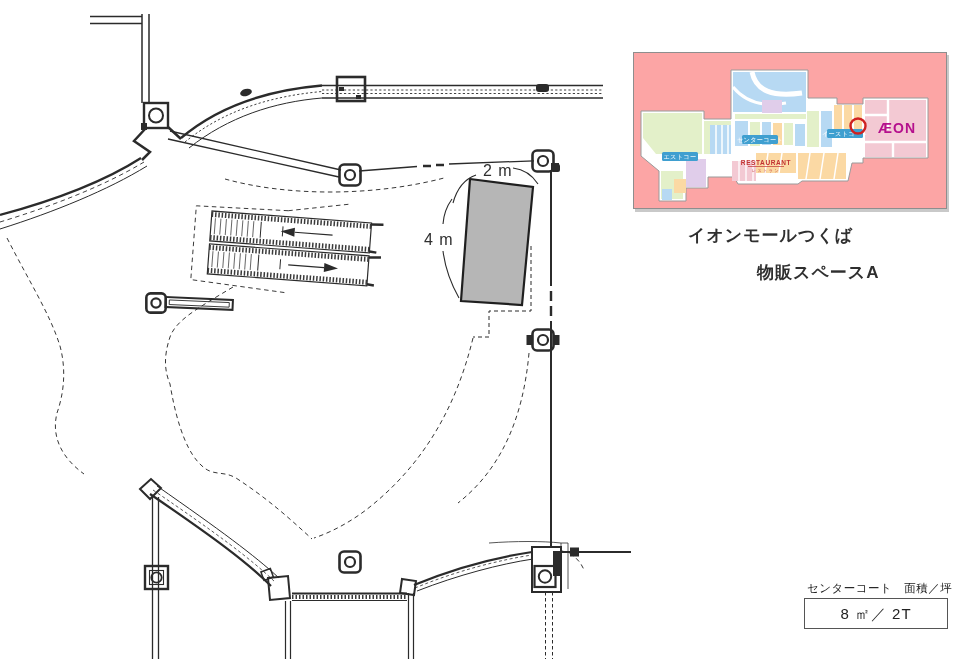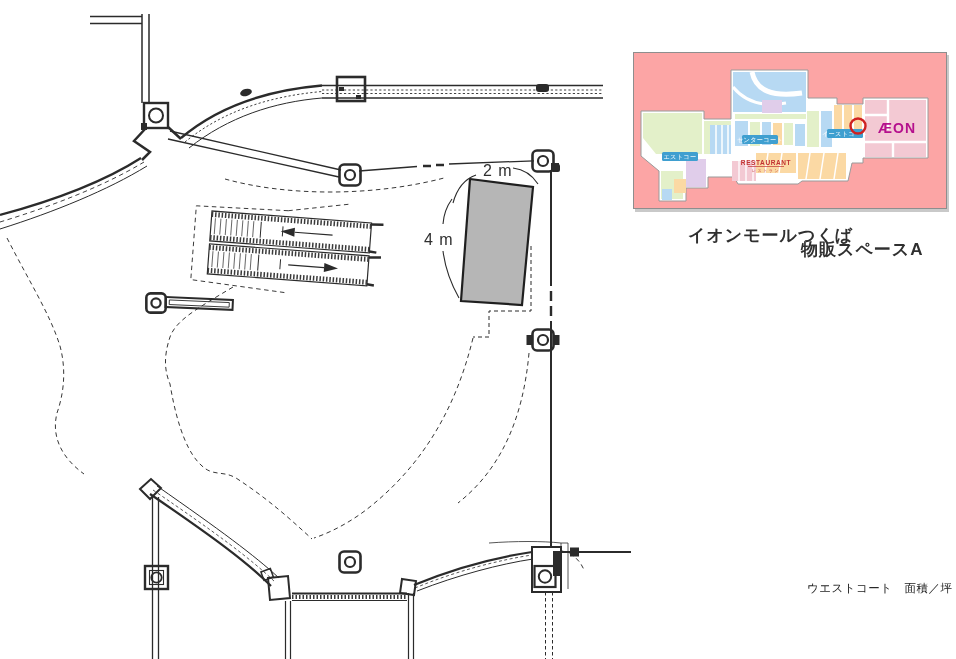--- a/index.html
+++ b/index.html
@@ -6,21 +6,21 @@
   #canvas{position:relative;width:956px;height:659px;background:#fff;overflow:hidden;
           font-family:"Liberation Sans","DejaVu Sans",sans-serif;}
   svg{display:block;}
   .ln{stroke:#2b2b2b;fill:none;stroke-linecap:butt;}
   .dsh{stroke-dasharray:4.5 3.5;}
   .dsh2{stroke-dasharray:2.2 2.2;}
   .fillb{fill:#2b2b2b;stroke:none;}
   .dimtext{font-size:16px;fill:#2f2f2f;letter-spacing:1px;}
   #plan-title{position:absolute;color:#2f2f2f;font-weight:bold;font-size:17px;letter-spacing:1px;}
   #title-line1{position:absolute;left:688px;top:224px;white-space:nowrap;}
-  #title-line2{position:absolute;left:757px;top:238px;white-space:nowrap;margin-left:44px;}
+  #title-line2{position:absolute;left:757px;top:261px;white-space:nowrap;}
   #inset-box{position:absolute;left:633px;top:52px;width:312px;height:155px;background:#fca5a5;
              border:1px solid #8e8e8e;box-shadow:2px 3px 0 0 #c9c9c9;}
   #footer-label{position:absolute;left:807px;top:581px;width:140px;font-size:11.5px;color:#222;
                 letter-spacing:0.5px;white-space:nowrap;}
   #footer-box{position:absolute;left:804px;top:598px;width:142px;height:29px;border:1.5px solid #555;
               font-size:15px;color:#222;text-align:center;line-height:29px;letter-spacing:1px;}
   .badge-txt{font-size:6.2px;fill:#fff;letter-spacing:0.3px;}
   .resto-txt{font-size:6.5px;font-weight:bold;fill:#c23333;letter-spacing:0.6px;}
   .resto-sub{font-size:4px;fill:#c23333;letter-spacing:1.6px;}
   .aeon-txt{font-size:14px;font-weight:bold;fill:#b5108d;letter-spacing:1px;}
@@ -245,15 +245,16 @@
 
       <circle cx="224" cy="73" r="7.5" fill="none" stroke="#cf2121" stroke-width="2.4"></circle>
     </svg>
   </div>
 
   <div id="plan-title">
     <div id="title-line1">イオンモールつくば</div>
     <div id="title-line2">物販スペースA</div>
   </div>
 
-  <div id="footer-label">ウエストコート　面積／坪</div>
+  <div id="footer-label">センターコート　面積／坪</div>
+  <div id="footer-box">8 ㎡／ 2T</div>
 
 </div>
 
 </body></html>

